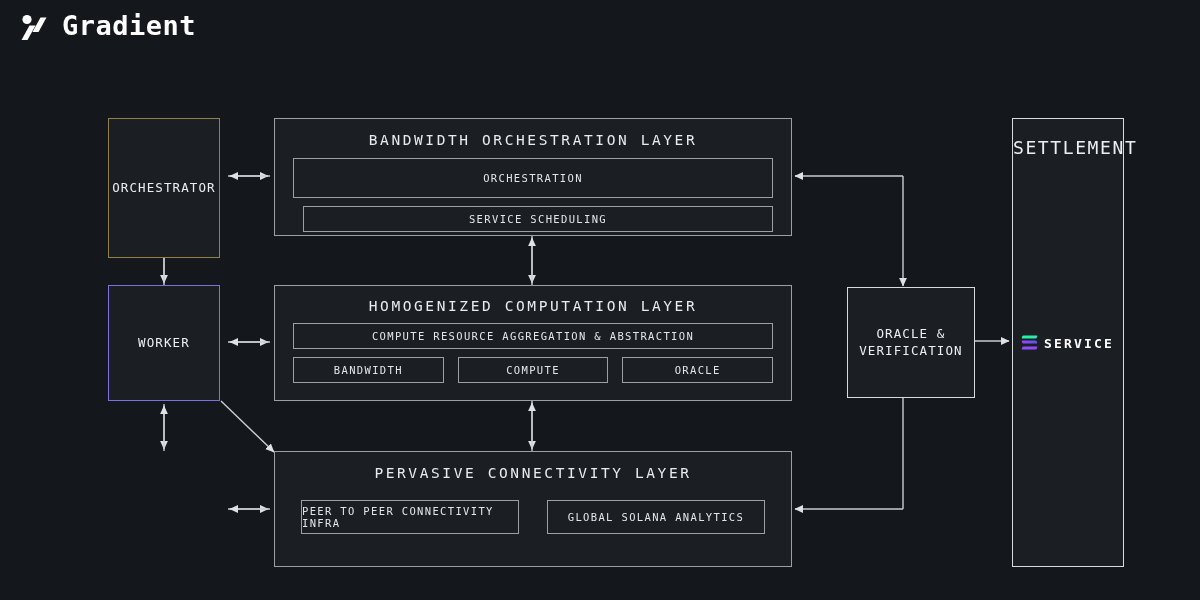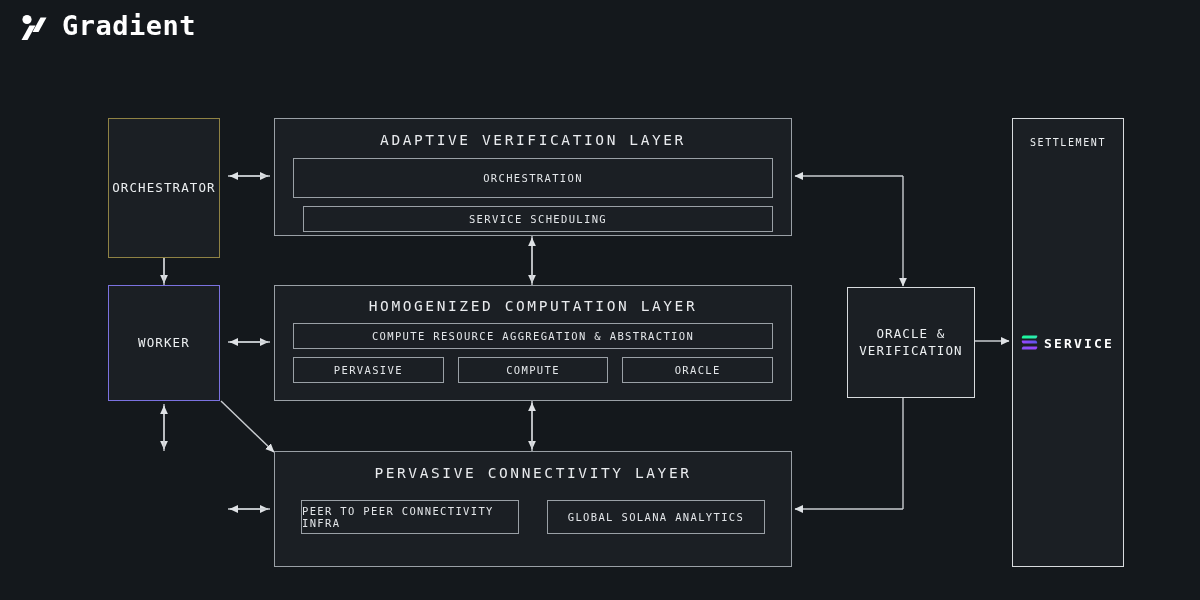--- a/index.html
+++ b/index.html
@@ -88,21 +88,21 @@
   .subrow {
     display: flex;
     gap: 14px;
   }
 
   
   .settlement-title {
     position: absolute;
     top: 18px; left: 0; right: 0;
     text-align: center;
-    font-size: 10px;
+    font-size: 18px;
     letter-spacing: 1.6px;
     color: #eceff1;
   }
   .solana {
     position: absolute;
     top: 50%; left: 0; right: 0;
     transform: translateY(-50%);
     display: flex;
     align-items: center;
     justify-content: center;
@@ -194,36 +194,36 @@
   <div class="node b-gold" style="left:108px; top:118px; width:112px; height:140px;">
     <span class="node-label">ORCHESTRATOR</span>
   </div>
 
   <div class="node b-purple" style="left:108px; top:285px; width:112px; height:116px;">
     <span class="node-label">WORKER</span>
   </div>
 
 
   <div class="layer b-gold" style="left:274px; top:118px; width:518px; height:118px;">
-    <div class="layer-title" style="margin-top:13px;">ADAPTIVE VERIFICATION LAYER</div>
+    <div class="layer-title" style="margin-top:13px;">BANDWIDTH ORCHESTRATION LAYER</div>
     <div class="subrow" style="margin:10px 18px 0 18px;">
       <div class="subbox" style="flex:1; height:40px;">ORCHESTRATION</div>
     </div>
     <div class="subrow" style="margin:8px 18px 0 18px;padding-left:10px;">
       <div class="subbox" style="flex:1; height:26px;">SERVICE SCHEDULING</div>
     </div>
   </div>
 
   <div class="layer b-purple" style="left:274px; top:285px; width:518px; height:116px;">
     <div class="layer-title" style="margin-top:12px;">HOMOGENIZED COMPUTATION LAYER</div>
     <div class="subrow" style="margin:9px 18px 0 18px;">
       <div class="subbox" style="flex:1; height:26px;">COMPUTE RESOURCE AGGREGATION &amp; ABSTRACTION</div>
     </div>
     <div class="subrow" style="margin:8px 18px 0 18px;">
-      <div class="subbox" style="flex:1; height:26px;">PERVASIVE</div>
+      <div class="subbox" style="flex:1; height:26px;">BANDWIDTH</div>
       <div class="subbox" style="flex:1; height:26px;">COMPUTE</div>
       <div class="subbox" style="flex:1; height:26px;">ORACLE</div>
     </div>
   </div>
 
   <div class="layer b-olive" style="left:274px; top:451px; width:518px; height:116px;">
     <div class="layer-title" style="margin-top:13px;">PERVASIVE CONNECTIVITY LAYER</div>
     <div class="subrow" style="margin:19px 26px 0 26px; gap:28px;">
       <div class="subbox" style="flex:1; height:34px;">PEER TO PEER CONNECTIVITY INFRA</div>
       <div class="subbox" style="flex:1; height:34px;">GLOBAL SOLANA ANALYTICS</div>

